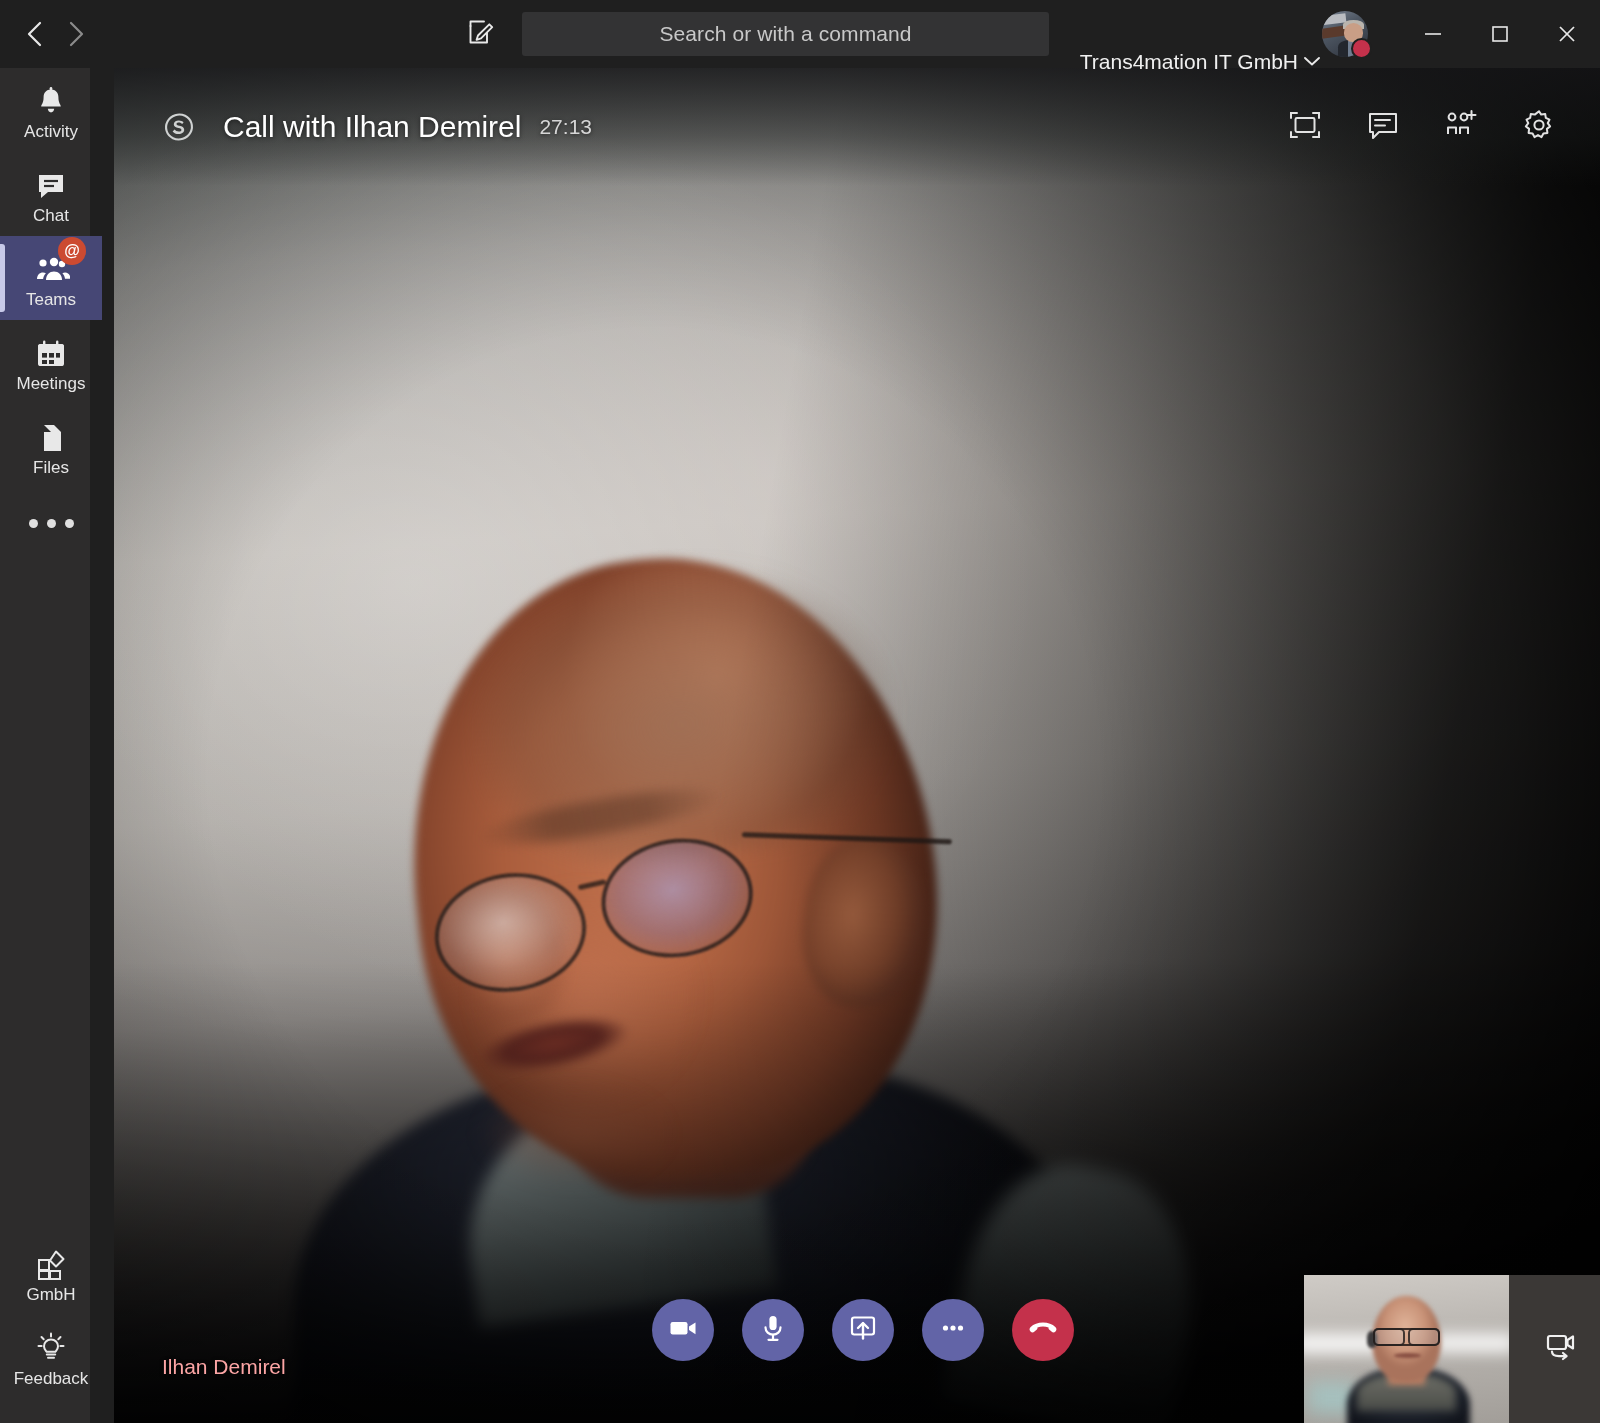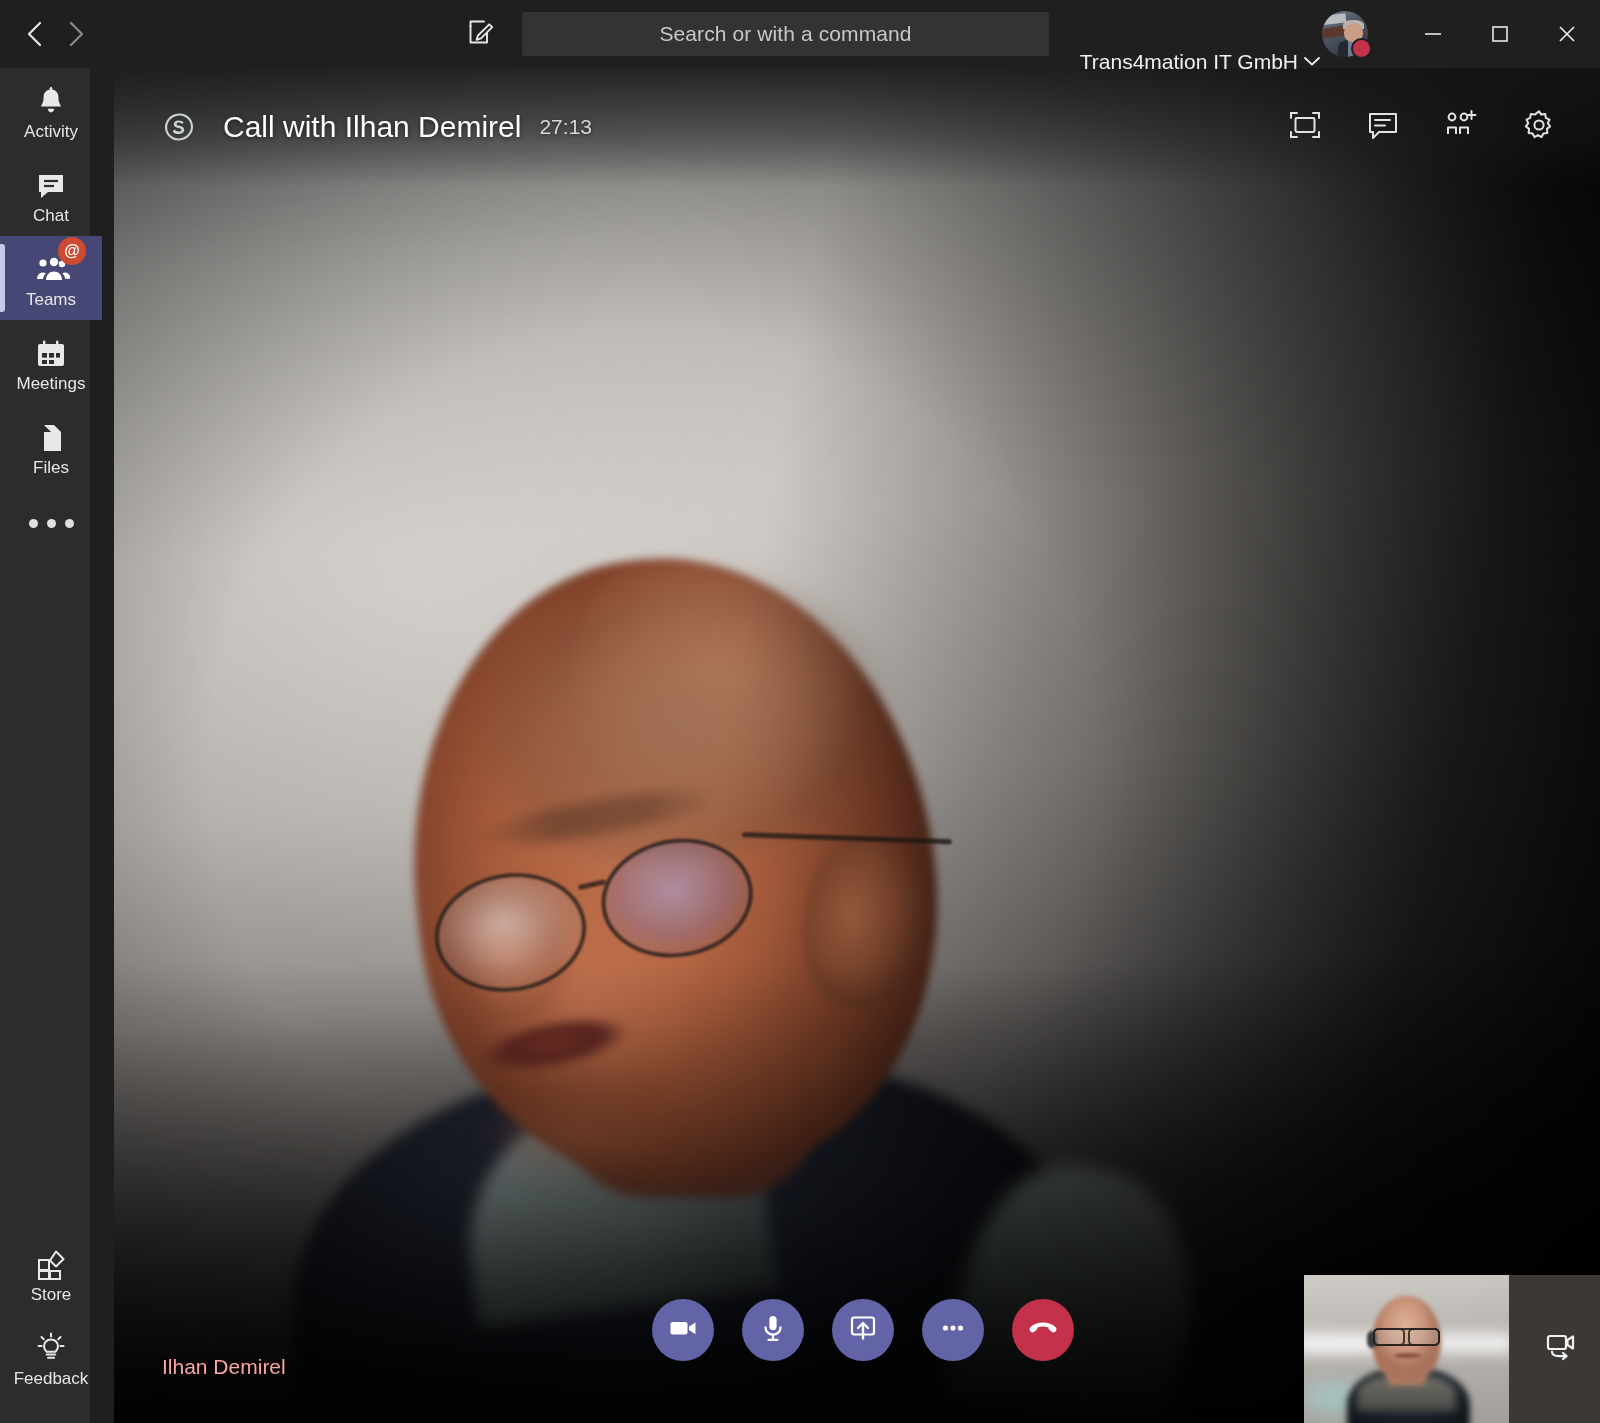--- a/index.html
+++ b/index.html
@@ -359,21 +359,21 @@
     <div class="rail-bottom">
       <div class="rail-item">
         <span class="ricon">
           <svg width="34" height="34" viewBox="0 0 34 34">
             <rect x="5" y="12" width="10" height="10" fill="none" stroke="#e8e8e8" stroke-width="2"></rect>
             <rect x="5" y="23" width="10" height="8" fill="none" stroke="#e8e8e8" stroke-width="2"></rect>
             <rect x="16" y="23" width="10" height="8" fill="none" stroke="#e8e8e8" stroke-width="2"></rect>
             <path d="M22 3.5 L29.5 11 L22 18.5 L16 12.5 Z" fill="none" stroke="#e8e8e8" stroke-width="2" stroke-linejoin="round"></path>
           </svg>
         </span>
-        <span class="rlabel">Store</span>
+        <span class="rlabel">GmbH</span>
       </div>
       <div class="rail-item">
         <span class="ricon">
           <svg width="34" height="34" viewBox="0 0 34 34">
             <path d="M17 7.5c-4.2 0-7 3-7 6.7 0 2.8 1.7 4.2 2.6 5.6h8.8c.9-1.4 2.6-2.8 2.6-5.6 0-3.7-2.8-6.7-7-6.7z" fill="none" stroke="#e8e8e8" stroke-width="2"></path>
             <line x1="12.8" y1="22.5" x2="21.2" y2="22.5" stroke="#e8e8e8" stroke-width="2" stroke-linecap="round"></line>
             <line x1="14" y1="25.8" x2="20" y2="25.8" stroke="#e8e8e8" stroke-width="2" stroke-linecap="round"></line>
             <line x1="17" y1="1.5" x2="17" y2="4.6" stroke="#e8e8e8" stroke-width="2" stroke-linecap="round"></line>
             <line x1="4.5" y1="14" x2="7.6" y2="14" stroke="#e8e8e8" stroke-width="2" stroke-linecap="round"></line>
             <line x1="26.4" y1="14" x2="29.5" y2="14" stroke="#e8e8e8" stroke-width="2" stroke-linecap="round"></line>

